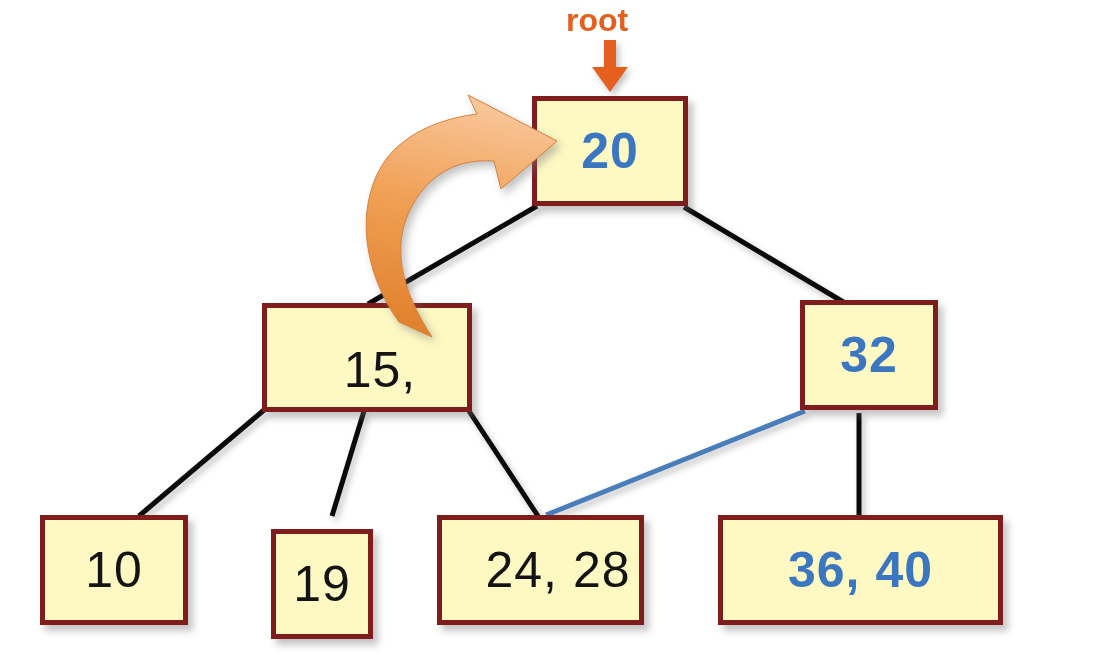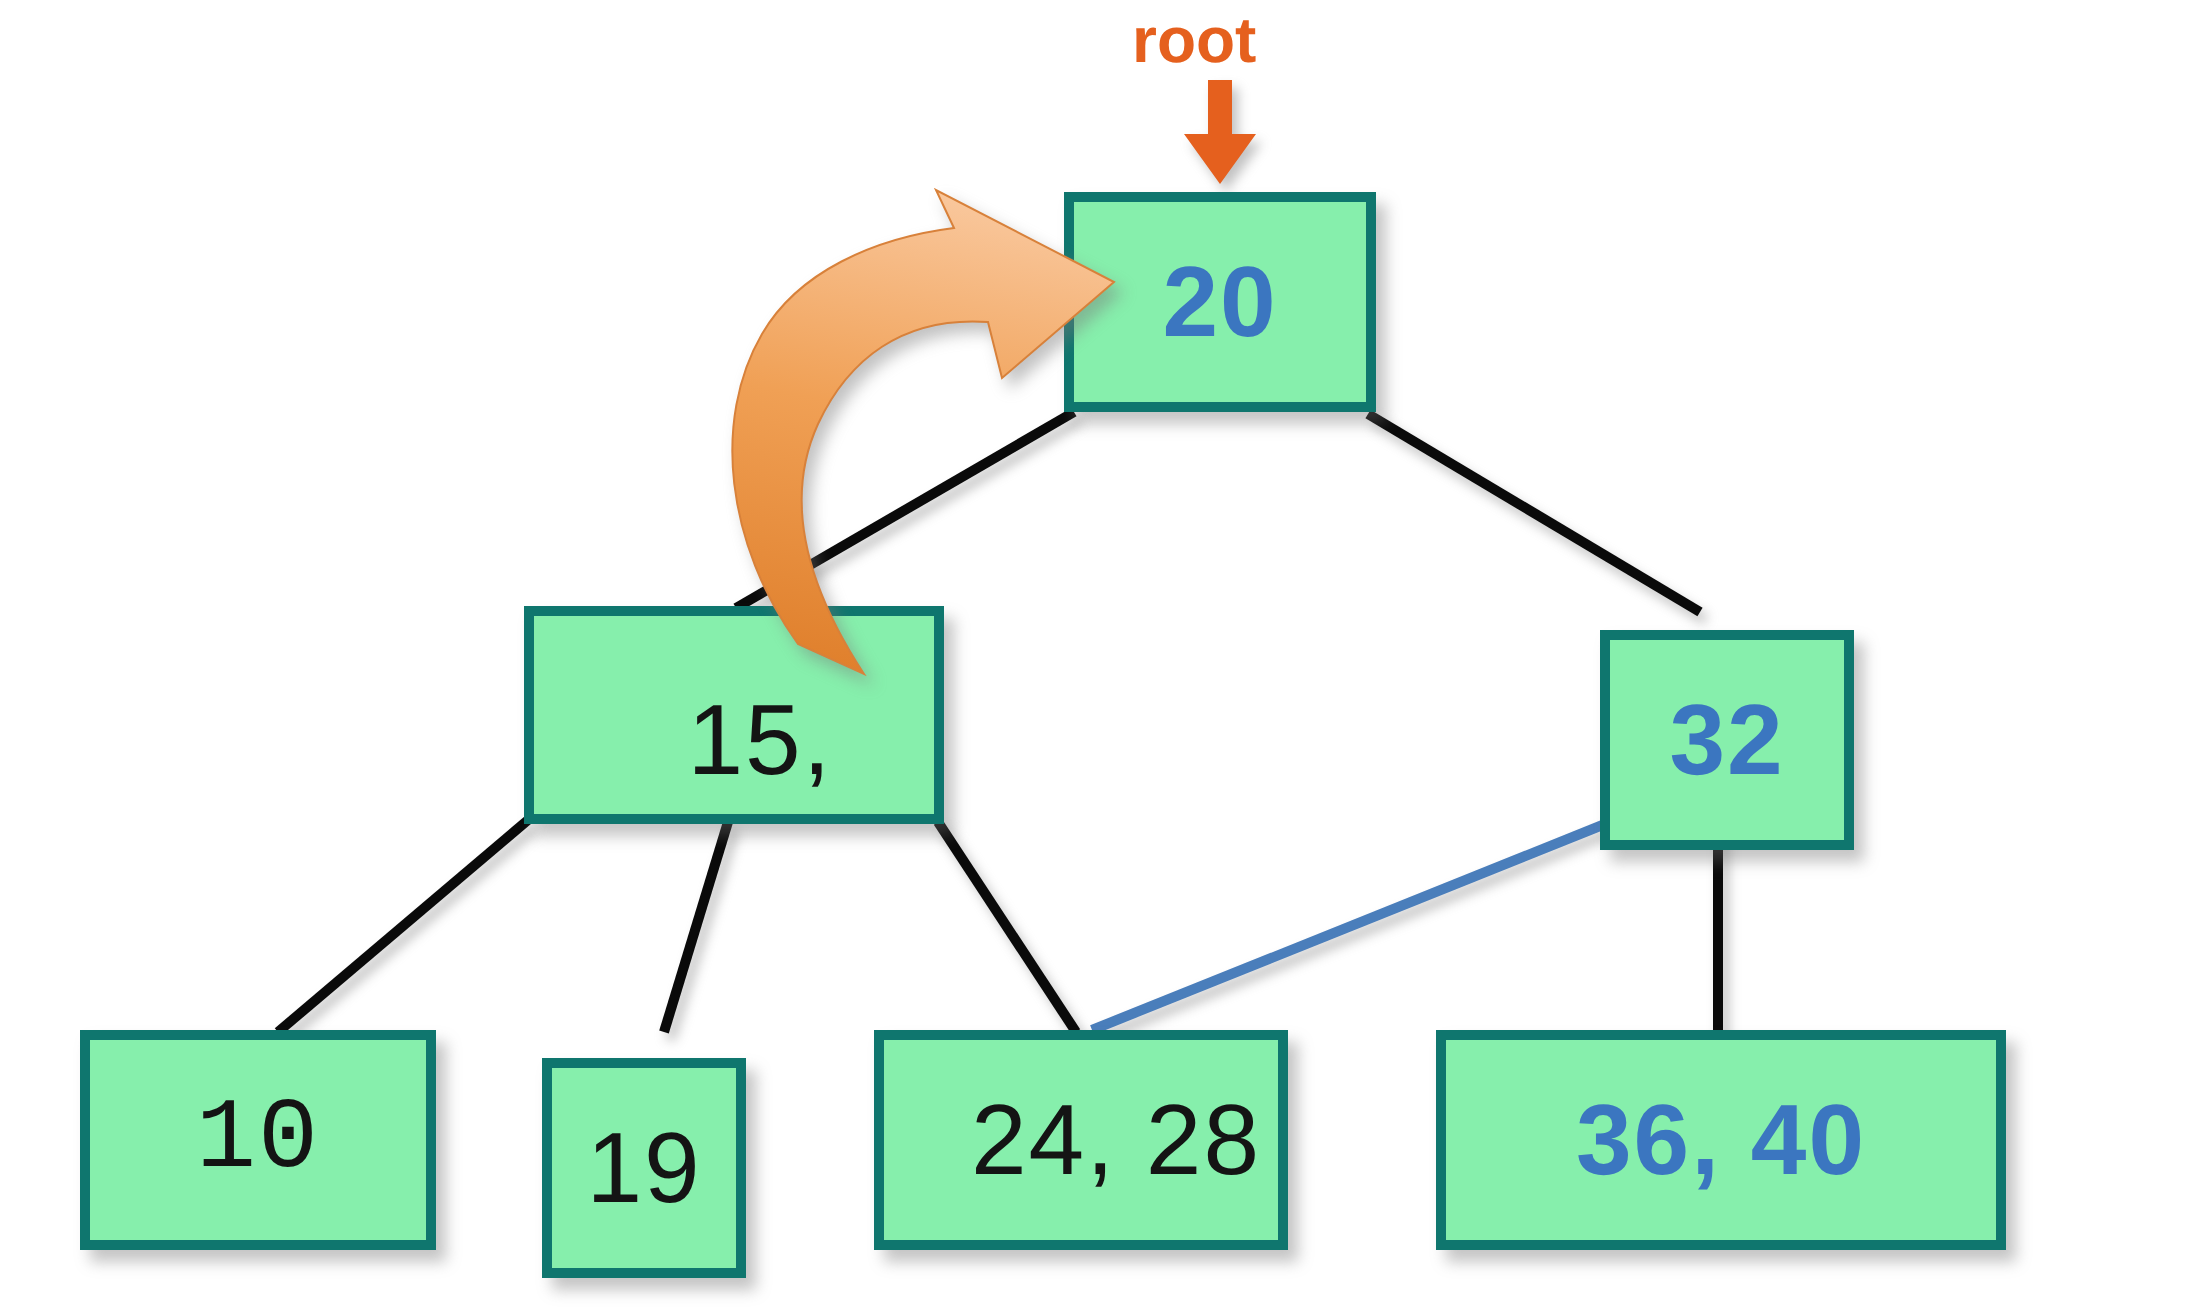--- a/index.html
+++ b/index.html
@@ -16,40 +16,40 @@
     left: 0; top: 0;
     width: 1095px; height: 657px;
     pointer-events: none;
   }
   #edges-layer { filter: drop-shadow(3px 4px 3px rgba(120,120,120,0.45)); z-index: 1; }
   #overlay-layer { filter: drop-shadow(4px 5px 4px rgba(120,120,120,0.45)); z-index: 3; }
 
   .node {
     position: absolute;
     box-sizing: border-box;
-    background: #86efac;
-    border: 5px solid #0f766e;
+    background: #fef9c3;
+    border: 5px solid #7f1d1d;
     box-shadow: 5px 6px 7px rgba(110,110,110,0.40);
     display: flex;
     align-items: center;
     justify-content: center;
     font-size: 50px;
     letter-spacing: 1px;
     color: var(--value-black, #141414);
     z-index: 2;
     white-space: nowrap;
   }
   .node.blue { color: var(--value-blue, #3B76C0); font-weight: 700; }
 
   #node-root      { left: 532px; top:  96px; width: 156px; height: 110px; }
   #node-15        { left: 262px; top: 303px; width: 210px; height: 109px;
                     justify-content: center; padding-left: 26px; }
   #node-15 .val   { transform: translateY(12px); }
-  #node-32        { left: 800px; top: 315px; width: 127px; height: 110px; }
-  #node-10        { left:  40px; top: 515px; width: 178px; height: 110px; font-family: Liberation Mono, monospace; }
+  #node-32        { left: 800px; top: 300px; width: 138px; height: 110px; }
+  #node-10        { left:  40px; top: 515px; width: 148px; height: 110px; }
   #node-19        { left: 271px; top: 529px; width: 102px; height: 110px; }
   #node-24-28     { left: 437px; top: 515px; width: 207px; height: 110px; padding-left: 35px; }
   #node-36-40     { left: 718px; top: 515px; width: 285px; height: 110px; }
 
   .pointer-label {
     position: absolute;
     left: 566px; top: 2px; width: 90px;
     text-align: left;
     font-size: 32px;
     font-weight: 700;

